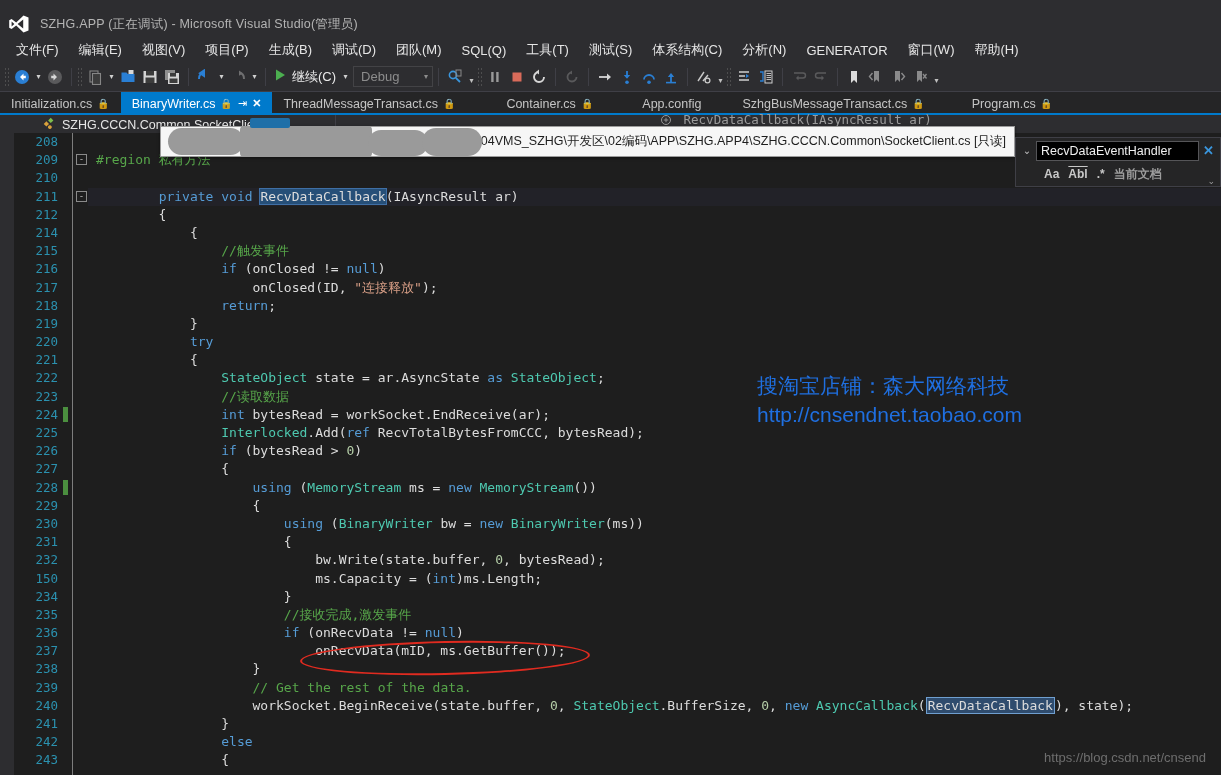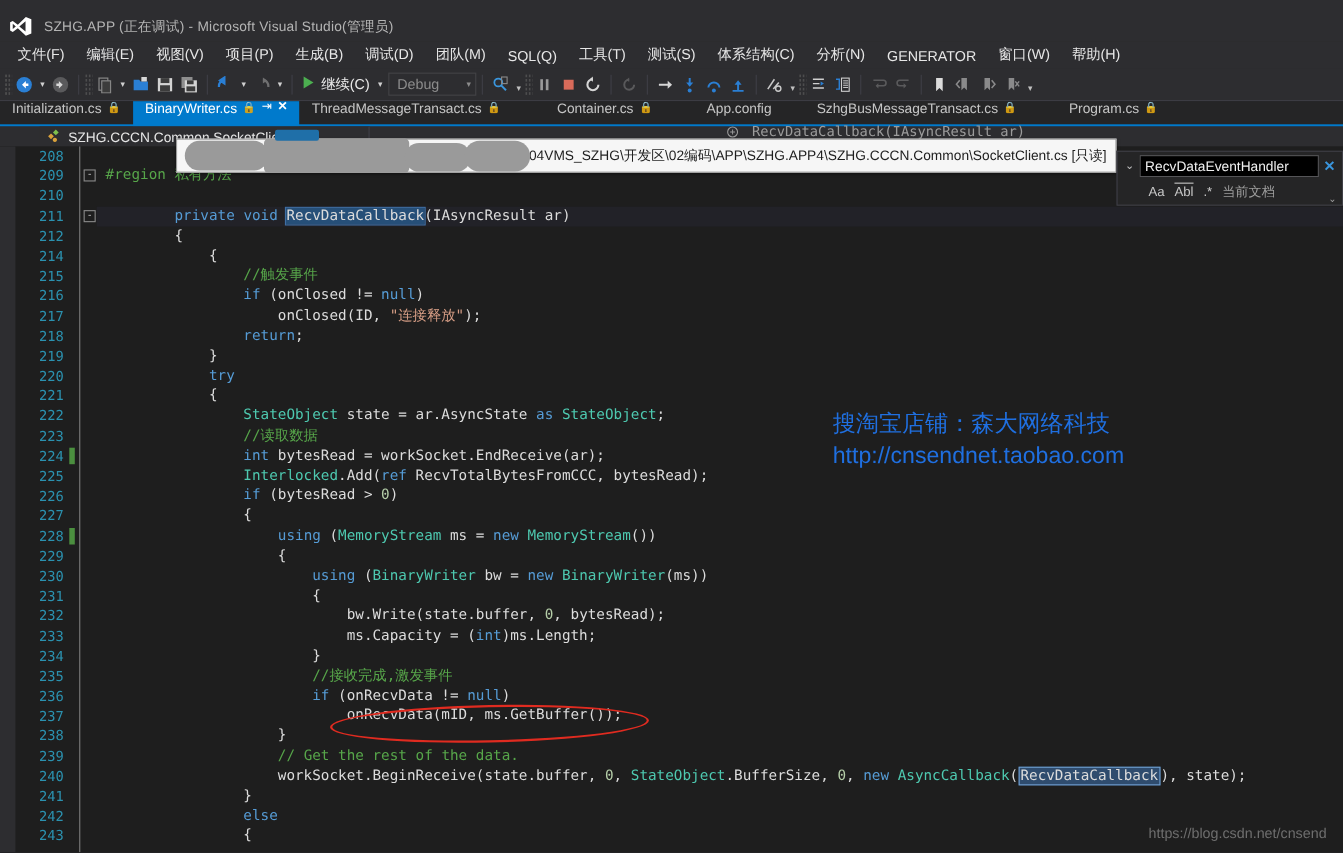--- a/index.html
+++ b/index.html
@@ -50,21 +50,21 @@
     justify-content:space-between; padding:0 4px 0 7px; color:#8c8c8c; font-size:13px;
     margin-left:2px; flex:0 0 auto;
   }
 
   
   .tabstrip {
     height:23px; background:#252526; display:flex; align-items:stretch;
     border-bottom:2px solid #007acc; position:relative;
   }
   .tab {
-    display:flex; align-items:flex-start; gap:5px; padding:0 11px; color:#c5c5c5;
+    display:flex; align-items:center; gap:5px; padding:0 11px; color:#c5c5c5;
     font-size:12.5px; white-space:nowrap; cursor:default; height:23px;
   }
   .tab.active { background:#007acc; color:#ffffff; }
   .tab .lock { font-size:10px; opacity:.9; }
   .tab .pin, .tab .close { font-size:11px; line-height:1; }
   .tab .close { font-weight:bold; }
 
   
   .navbar {
     height:20px; background:#2d2d30; display:flex; align-items:center;
@@ -133,21 +133,21 @@
     background:#252526; border:1px solid #3f3f46; z-index:45;
   }
   .find-row1 { display:flex; align-items:center; height:25px; padding:0 2px; }
   .find-chevron { width:18px; text-align:center; color:#c0c0c0; font-size:10px; }
   .find-input {
     flex:1; height:20px; background:#000000; border:1px solid #555558;
     display:flex; align-items:center; padding:0 4px;
   }
   .find-input .val { color:#f0f0f0; font-size:12.5px; font-family:"Liberation Sans", sans-serif; }
   .find-x { color:#3a96dd; font-weight:bold; font-size:13px; padding:0 4px; }
-  .find-row2 { display:flex; align-items:center; height:22px; gap:9px; padding-left:28px; }
+  .find-row2 { display:flex; align-items:center; height:22px; gap:9px; padding-left:28px;font-weight:bold; }
   .find-opt { color:#c8c8c8; font-size:12px; }
   .find-opt.u { text-decoration:overline; }
   .find-label { color:#9d9d9d; font-size:12px; }
 
   
   .ellipse {
     position:absolute; left:300px; top:641px; width:290px; height:34px;
     border:2px solid #e02b20; border-radius:50%; z-index:25;
     transform:rotate(-1.2deg); pointer-events:none;
   }
@@ -465,21 +465,21 @@
       <div class="ln-row"><div class="ln-num">223</div><div class="code-txt">                <span class="c">//读取数据</span></div></div>
       <div class="ln-row"><div class="chg"></div><div class="ln-num">224</div><div class="code-txt">                <span class="k">int</span> bytesRead = workSocket.EndReceive(ar);</div></div>
       <div class="ln-row"><div class="ln-num">225</div><div class="code-txt">                <span class="t">Interlocked</span>.Add(<span class="k">ref</span> RecvTotalBytesFromCCC, bytesRead);</div></div>
       <div class="ln-row"><div class="ln-num">226</div><div class="code-txt">                <span class="k">if</span> (bytesRead &gt; <span class="n">0</span>)</div></div>
       <div class="ln-row"><div class="ln-num">227</div><div class="code-txt">                {</div></div>
       <div class="ln-row"><div class="chg"></div><div class="ln-num">228</div><div class="code-txt">                    <span class="k">using</span> (<span class="t">MemoryStream</span> ms = <span class="k">new</span> <span class="t">MemoryStream</span>())</div></div>
       <div class="ln-row"><div class="ln-num">229</div><div class="code-txt">                    {</div></div>
       <div class="ln-row"><div class="ln-num">230</div><div class="code-txt">                        <span class="k">using</span> (<span class="t">BinaryWriter</span> bw = <span class="k">new</span> <span class="t">BinaryWriter</span>(ms))</div></div>
       <div class="ln-row"><div class="ln-num">231</div><div class="code-txt">                        {</div></div>
       <div class="ln-row"><div class="ln-num">232</div><div class="code-txt">                            bw.Write(state.buffer, <span class="n">0</span>, bytesRead);</div></div>
-      <div class="ln-row"><div class="ln-num">233</div><div class="code-txt">                            ms.Capacity = (<span class="k">int</span>)ms.Length;</div></div>
+      <div class="ln-row"><div class="ln-num">150</div><div class="code-txt">                            ms.Capacity = (<span class="k">int</span>)ms.Length;</div></div>
       <div class="ln-row"><div class="ln-num">234</div><div class="code-txt">                        }</div></div>
       <div class="ln-row"><div class="ln-num">235</div><div class="code-txt">                        <span class="c">//接收完成,激发事件</span></div></div>
       <div class="ln-row"><div class="ln-num">236</div><div class="code-txt">                        <span class="k">if</span> (onRecvData != <span class="k">null</span>)</div></div>
       <div class="ln-row"><div class="ln-num">237</div><div class="code-txt">                            onRecvData(mID, ms.GetBuffer());</div></div>
       <div class="ln-row"><div class="ln-num">238</div><div class="code-txt">                    }</div></div>
       <div class="ln-row"><div class="ln-num">239</div><div class="code-txt">                    <span class="c">// Get the rest of the data.</span></div></div>
       <div class="ln-row"><div class="ln-num">240</div><div class="code-txt">                    workSocket.BeginReceive(state.buffer, <span class="n">0</span>, <span class="t">StateObject</span>.BufferSize, <span class="n">0</span>, <span class="k">new</span> <span class="t">AsyncCallback</span>(<span class="selbox">RecvDataCallback</span>), state);</div></div>
       <div class="ln-row"><div class="ln-num">241</div><div class="code-txt">                }</div></div>
       <div class="ln-row"><div class="ln-num">242</div><div class="code-txt">                <span class="k">else</span></div></div>
       <div class="ln-row"><div class="ln-num">243</div><div class="code-txt">                {</div></div>

